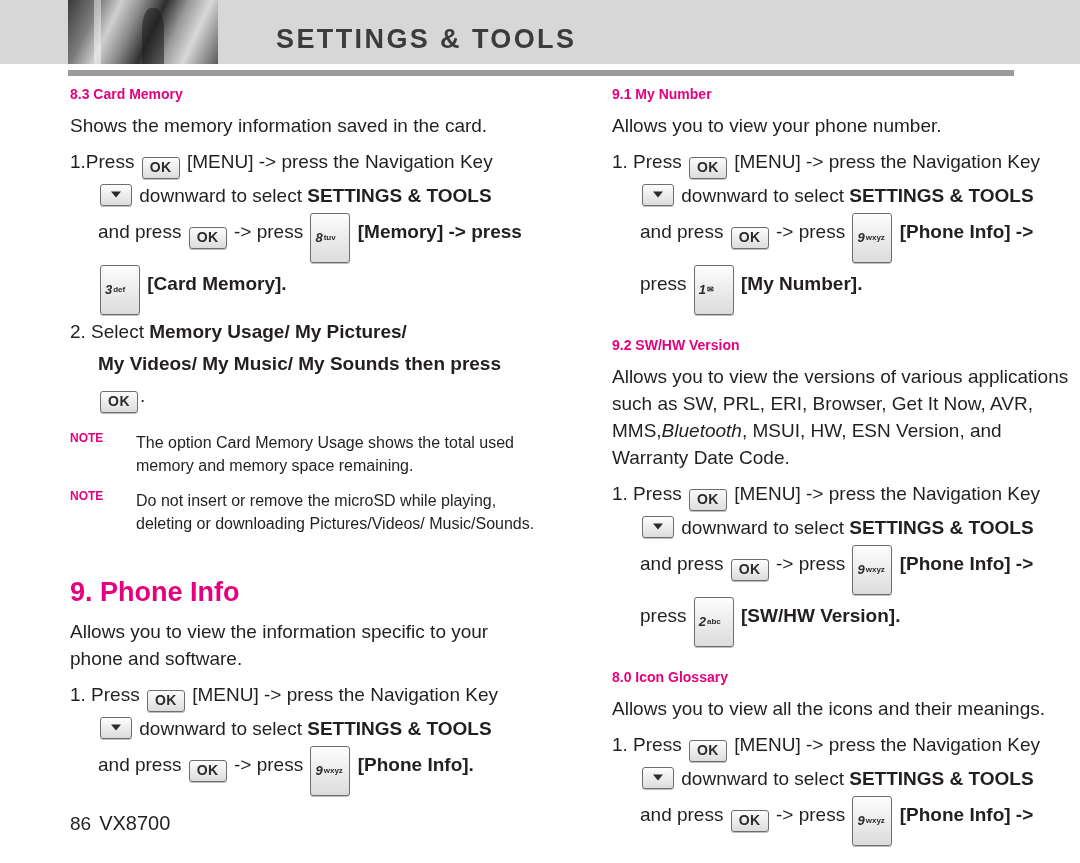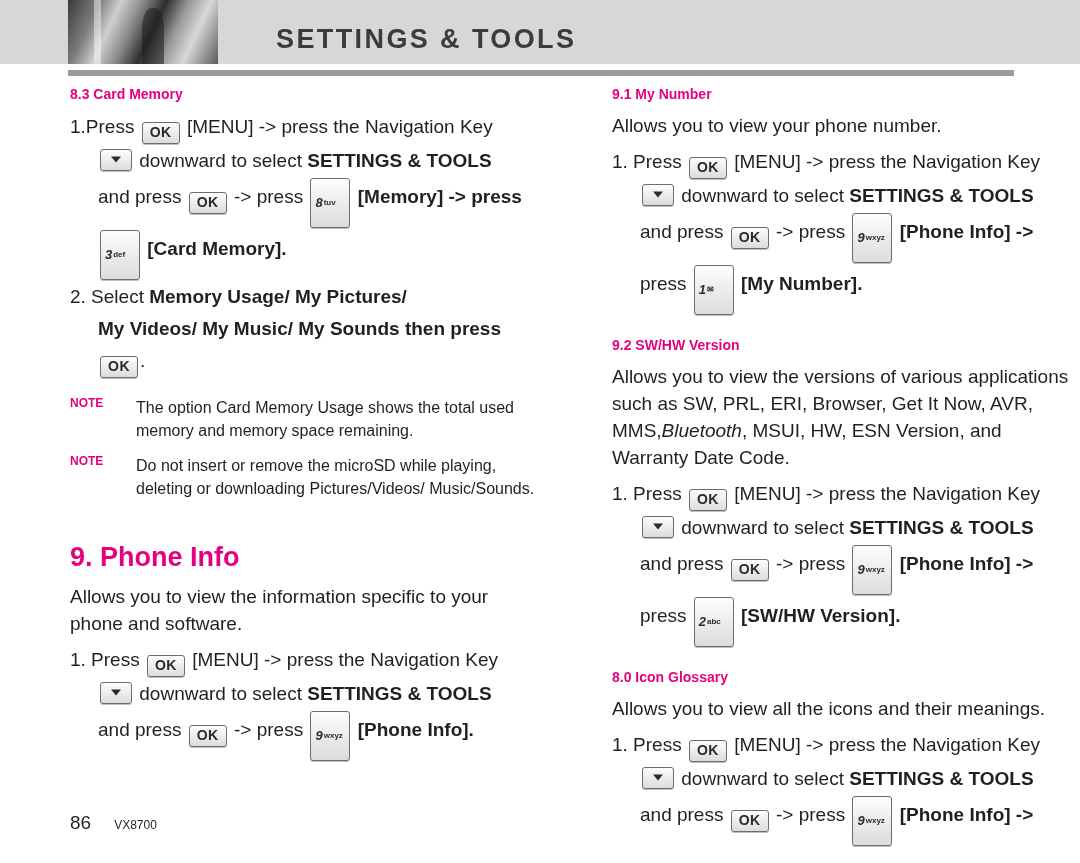--- a/index.html
+++ b/index.html
@@ -84,34 +84,35 @@
   .note .lbl{
     position:absolute;left:0;top:0;color:#e6007e;font-weight:bold;font-size:12px;
   }
   .note .txt{
     margin-left:66px;font-size:16px;line-height:23px;color:#231f20;
   }
 
   
   .footer{position:absolute;left:70px;top:812px;font-size:19px;color:#231f20;}
   .footer .pg{font-weight:normal;}
-  .footer .model{font-size:12px;margin-left:23px;}
+  .footer .model{font-size:20px;margin-left:8px;}
 </style>
 </head>
 <body>
 
 <div class="header">
   <div class="header-photo"></div>
   <div class="header-title">SETTINGS &amp; TOOLS</div>
 </div>
 <div class="header-rule"></div>
 
 <div class="col col-left">
 
   <h2 class="sec">8.3 Card Memory</h2>
+  <p class="body">Shows the memory information saved in the card.</p>
 
   <div class="step">
     <span>1.Press</span>
     <span class="key ok">OK</span>
     <span>[MENU] -&gt; press the Navigation Key</span>
   </div>
   <div class="step indent">
     <span class="key nav"></span>
     <span>downward to select</span>
     <span class="b">SETTINGS &amp; TOOLS</span>

